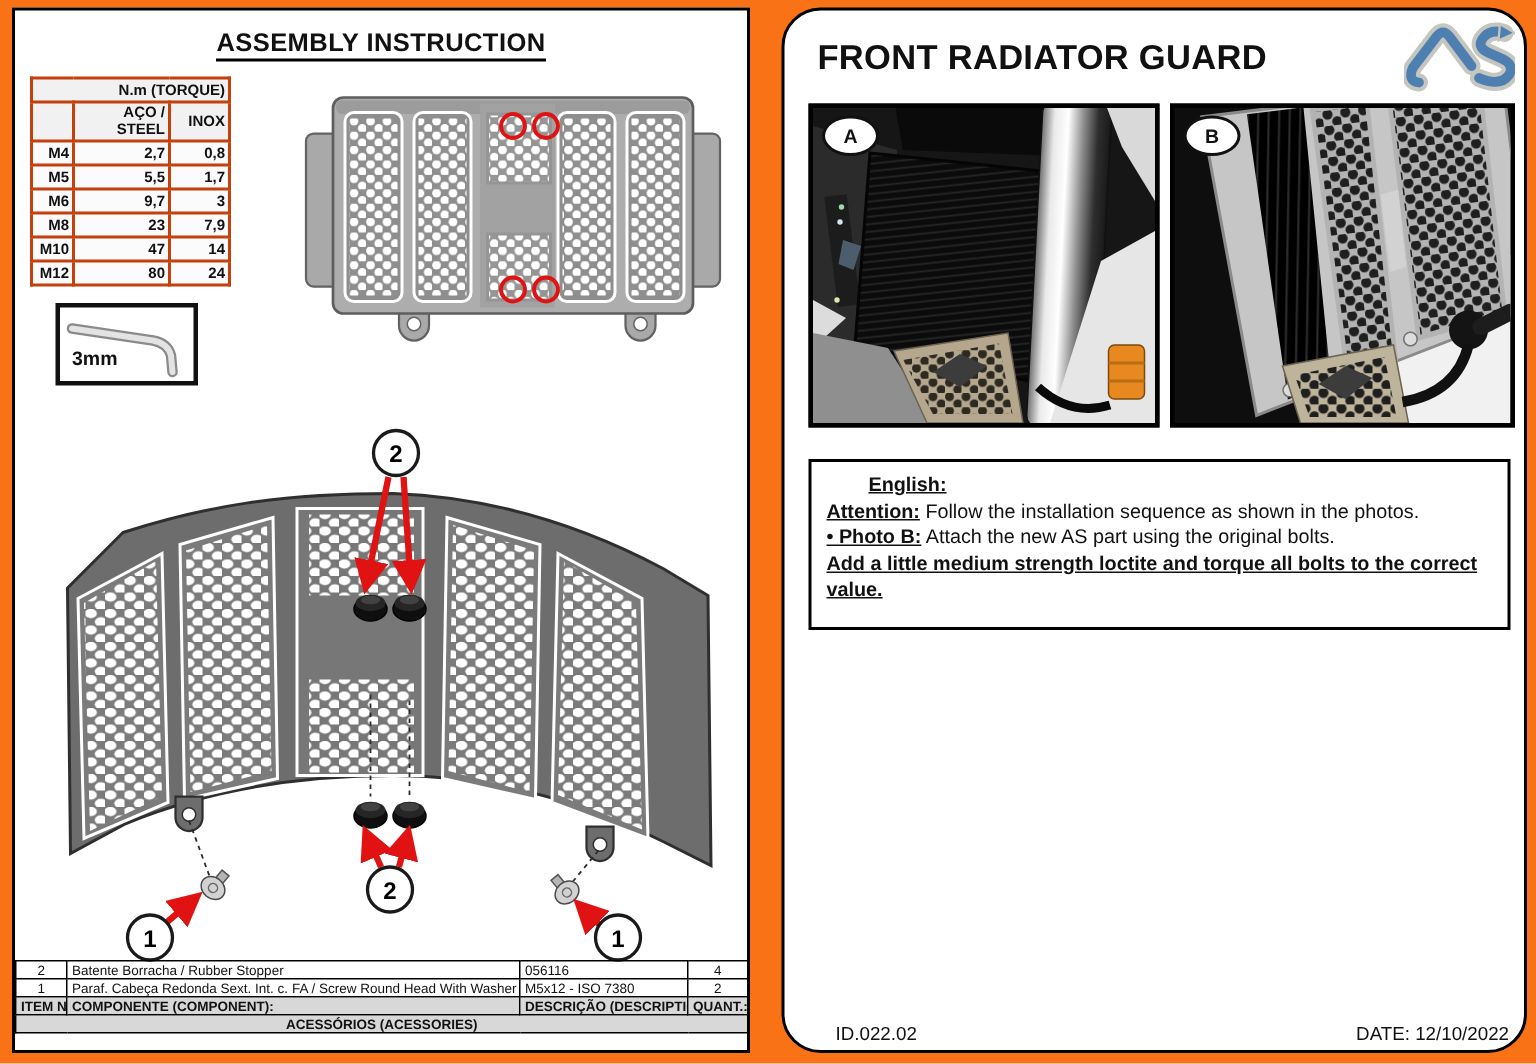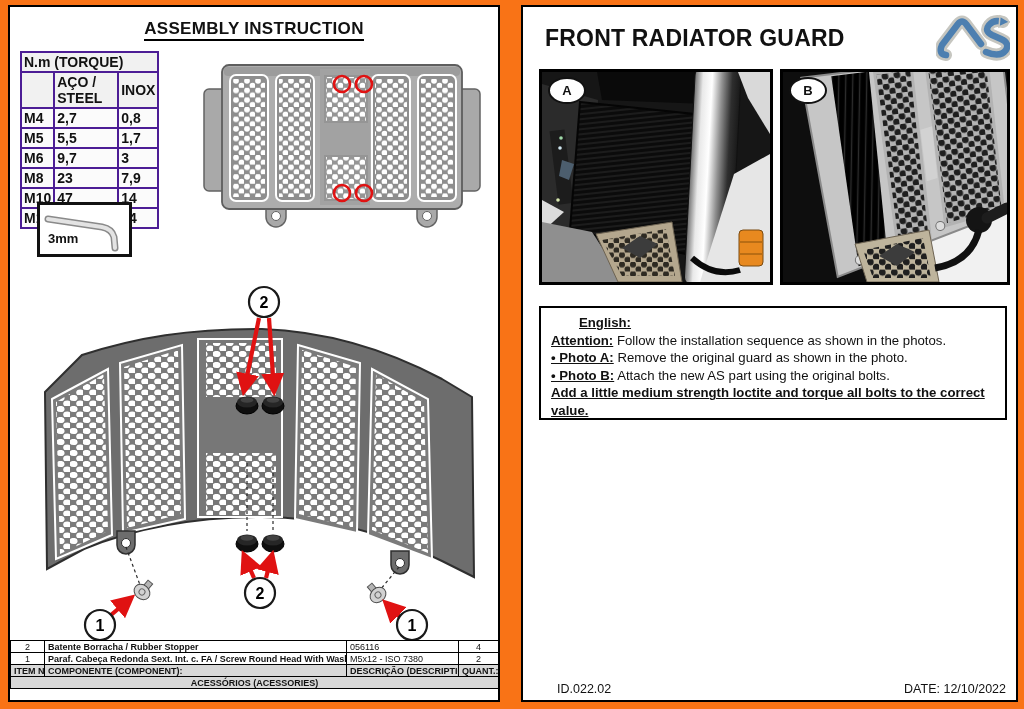--- a/index.html
+++ b/index.html
@@ -1,45 +1,45 @@
 <!DOCTYPE html>
 <html><head>
 <meta charset="utf-8">
 <style>
   * { margin:0; padding:0; box-sizing:border-box; }
   html,body { width:1024px; height:709px; background:#fff; font-family:"Liberation Sans", sans-serif; color:#111; }
   .canvas { position:relative; width:1024px; height:709px; background:#f97316; overflow:hidden; }
   .page { position:absolute; top:5px; height:697px; background:#fff; border:2px solid #000; }
   .page-left { left:8px; width:492px; }
-  .page-right { left:521px; width:497px; }
+  .page-right { left:521px; width:497px;border-radius:26px; }
 
   
   .asm-title { position:absolute; top:12px; left:0; width:100%; text-align:center;
                font-size:17px; font-weight:bold; letter-spacing:.3px; }
   .asm-title span { border-bottom:2px solid #000; padding-bottom:1px; }
 
   table.torque { position:absolute; left:10px; top:44px; border-collapse:collapse; table-layout:fixed; }
-  table.torque td, table.torque th { border:2px solid #4c1d95; font-size:14px; font-weight:bold; text-align:left; padding:1px 2px; background:#fbfbfb; }
+  table.torque td, table.torque th { border:2px solid #c2410c; font-size:10px; font-weight:bold; text-align:right; padding:1px 2px; background:#fbfbfb; }
   table.torque th { background:#f1f1f1; }
   table.torque .c-size { width:28px; }
   table.torque .c-steel { width:64px; }
   table.torque .c-inox { width:40px; }
   table.torque tr { height:16px; }
 
   .tool-box { position:absolute; left:27px; top:195px; width:95px; height:55px; border:3px solid #111; background:#fff; }
   .tool-label { position:absolute; left:8px; bottom:8px; font-size:13px; font-weight:bold; }
 
   .flat-drawing { position:absolute; left:190px; top:52px; width:284px; height:174px; }
   .main-drawing { position:absolute; left:8px; top:278px; width:482px; height:358px; }
 
   table.parts { position:absolute; left:0px; bottom:11px; width:488px; border-collapse:collapse; table-layout:fixed; }
   table.parts td { border:1.5px solid #000; font-size:9px; padding:0 3px; height:12px; background:#fff; white-space:nowrap; overflow:hidden; }
   table.parts td.hd { background:#d8d8d8; font-weight:bold; }
   table.parts .c-item { width:34px; text-align:center; }
-  table.parts .c-comp { width:302px;font-weight:bold; }
+  table.parts .c-comp { width:302px; }
   table.parts .c-desc { width:112px; }
   table.parts .c-qty  { width:40px; text-align:center; }
   table.parts td.ft { background:#d8d8d8; font-weight:bold; text-align:center; }
 
   
   .frg-title { position:absolute; top:18px; left:22px; font-size:23px; font-weight:bold; letter-spacing:.2px; }
   .as-logo { position:absolute; top:4px; right:6px; width:74px; height:54px; }
 
   .photo { position:absolute; top:62px; height:216px; border:3px solid #000; background:#111; }
   .photo-a { left:16px; width:234px; }
@@ -386,21 +386,20 @@
         <polygon points="96,184 114,172 132,180 114,194" fill="#3c3c3c"></polygon>
         <circle cx="196" cy="148" r="13" fill="#141414"></circle>
         <path d="M224,136 L204,146" stroke="#1d1d1d" stroke-width="11" stroke-linecap="round"></path>
         <path d="M196,158 q-8,32 -44,38" stroke="#111" stroke-width="7" fill="none"></path>
       </svg>
     </figure>
 
     <div class="instr-box">
       <div><span class="hd">English:</span></div>
       <div><span class="b">Attention:</span><span> Follow the installation sequence as shown in the photos.</span></div>
-      <div><span class="b">• Photo A:</span><span> Remove the original guard as shown in the photo.</span></div>
       <div><span class="b">• Photo B:</span><span> Attach the new AS part using the original bolts.</span></div>
       <div><span class="b">Add a little medium strength loctite and torque all bolts to the correct value.</span></div>
     </div>
 
     <div class="rp-footer">
       <span class="doc-id">ID.022.02</span>
       <span class="doc-date">DATE: 12/10/2022</span>
     </div>
   </section>
 </div>

